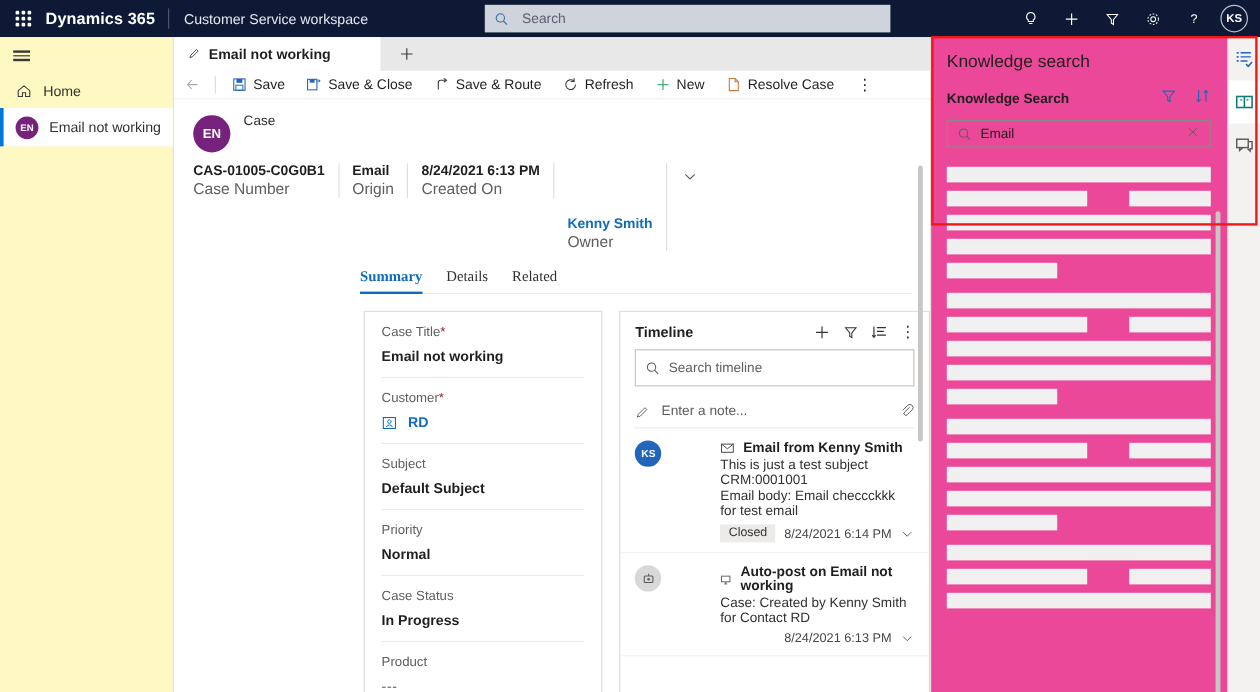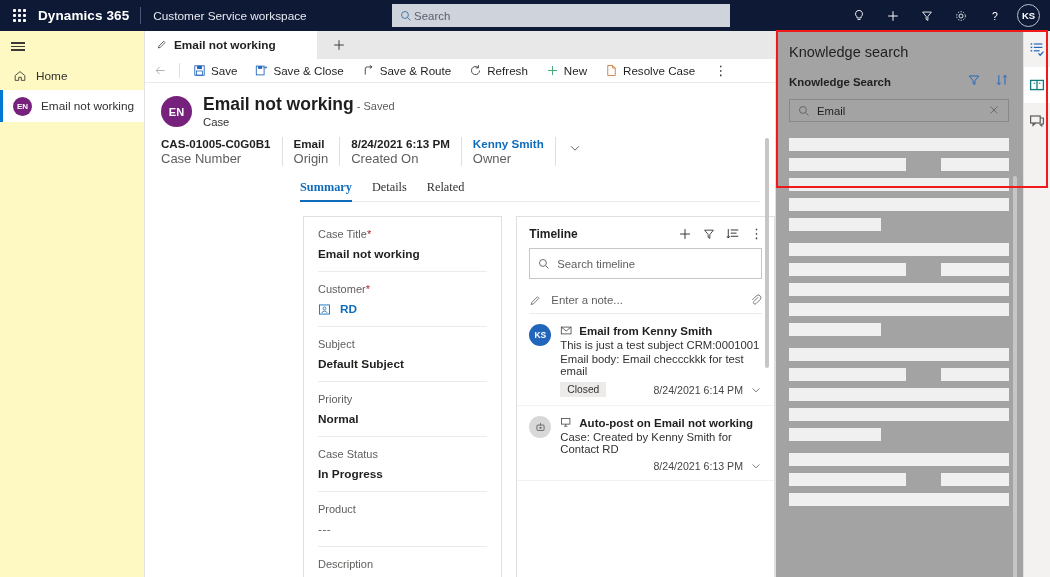--- a/index.html
+++ b/index.html
@@ -21,22 +21,22 @@
     gap: 2px;
   }
   .waffle-grid i { width: 3px; height: 3px; background: #fff; display: block; border-radius: 1px; }
   .brand {
     color: #fff; font-size: 13.5px; font-weight: bold; letter-spacing: .1px;
     padding-right: 11px;
   }
   .brand-sep { width: 1px; height: 17px; background: #4a5673; }
   .appname { color: #e6e9f0; font-size: 11.8px; padding-left: 12px; }
   .topsearch {
-    position: absolute; left: 392px; top: 4px; width: 338px; height: 23px;
-    background: #cfd3db; display: flex; align-items: center; padding: 0 8px; gap: 2px;
+    position: absolute; left: 404px; top: 4px; width: 338px; height: 23px;
+    background: #cfd3db; display: flex; align-items: center; padding: 0 8px; gap: 11px;
   }
   .topsearch .ph { color: #5b6070; font-size: 11.5px; }
   .top-icons {
     position: absolute; right: 6px; top: 0; height: 31px;
     display: flex; align-items: center; gap: 0px;
   }
   .top-icon {
     width: 34px; height: 31px; display: flex; align-items: center; justify-content: center;
     color: #fff;
   }
@@ -110,21 +110,21 @@
   .rec-saved { font-size: 11px; color: #605e5c; font-weight: normal; padding-left: 3px; }
   .rec-sub { font-size: 11.3px; color: #323130; font-weight: normal; margin-top: 1px; }
 
   .rec-meta {
     display: flex; align-items: flex-start; margin: 9px 0 0 16px; gap: 0;
   }
   .meta-cell { padding: 0 11px; border-right: 1px solid #e1dfdd; }
   .meta-cell:first-child { padding-left: 0; }
   .meta-cell:last-child { border-right: none; }
   .meta-val { font-size: 11.6px; font-weight: bold; color: #201f1e; }
-  .meta-val.link { color: #0f6cbd; }
+  .meta-val.link { color: #0f6cbd; margin-top: 44px; }
   .meta-lbl { font-size: 13px; color: #605e5c; margin-top: 1px; }
   .meta-chev { padding-left: 12px; color: #605e5c; margin-top: 4px; }
 
   .formtabs {
     display: flex; gap: 20px; margin: 14px 0 0 155px; border-bottom: 1px solid #edebe9;
     padding-left: 0; width: 460px; font-family: Liberation Serif, serif;
   }
   .ftab { font-size: 12.3px; color: #323130; padding-bottom: 6px; position: relative; }
   .ftab.active { color: #0f6cbd; font-weight: bold; }
   .ftab.active::after {
@@ -160,41 +160,41 @@
     display: flex; align-items: center; gap: 9px; color: #605e5c; font-size: 11.4px;
   }
   .tl-note .clip { margin-left: auto; }
   .tl-entry { display: flex; gap: 9px; padding: 10px 12px 8px 12px; border-bottom: 1px solid #f3f2f1; }
   .tl-av {
     width: 22px; height: 22px; border-radius: 50%; display: flex; align-items: center;
     justify-content: center; font-size: 8.5px; font-weight: bold; color: #fff; flex: 0 0 auto;
   }
   .tl-av.ks { background: #2266bb; }
   .tl-av.bot { background: #d8d8d8; color: #5a5a5a; }
-  .tl-body { flex: 1; min-width: 0; }
+  .tl-body { flex: 1; min-width: 0; margin-left: 40px; }
   .tl-ent-title {
     font-size: 11.5px; font-weight: bold; color: #201f1e; display: flex; align-items: center; gap: 6px;
   }
   .tl-line { font-size: 11.3px; color: #323130; margin-top: 2px; }
   .tl-foot { display: flex; align-items: center; margin-top: 5px; }
   .badge {
     background: #edebe9; color: #323130; font-size: 10.3px; padding: 2px 7px;
   }
   .tl-date { margin-left: auto; font-size: 10.6px; color: #484644; display: flex; align-items: center; gap: 7px; }
 
   
   .main-sb {
     position: absolute; left: 765px; top: 138px; width: 4px; height: 230px;
     background: #c8c6c4; border-radius: 2px;
   }
 
   
   .kpanel {
     position: absolute; top: 31px; left: 775px; width: 248px; height: 546px;
-    background: #a3a3a3; border-left: 1px solid #e1dfdd;
+    background: #ec4899; border-left: 1px solid #e1dfdd;
   }
   .kp-title { font-size: 14.5px; color: #201f1e; padding: 13px 0 0 13px; }
   .kp-sub {
     display: flex; align-items: center; padding: 13px 14px 0 13px; gap: 14px;
   }
   .kp-sub-label { font-size: 11.4px; font-weight: bold; color: #201f1e; flex: 1; }
   .kp-search {
     margin: 8px 14px 0 13px; height: 23px; border: 1px solid #8a8886;
     display: flex; align-items: center; gap: 7px; padding: 0 8px;
   }
@@ -388,23 +388,20 @@
     </div>
 
     <div class="cmd-ellipsis">⋮</div>
   </div>
 
   <div class="main">
 
     <div class="rec-head">
       <div class="avatar-en-lg">EN</div>
       <div>
-        <div class="rec-title">
-          <span>Email not working</span><span class="rec-saved">- Saved</span>
-        </div>
         <div class="rec-sub">Case</div>
       </div>
     </div>
 
     <div class="rec-meta">
       <div class="meta-cell">
         <div class="meta-val">CAS-01005-C0G0B1</div>
         <div class="meta-lbl">Case Number</div>
       </div>
       <div class="meta-cell">

